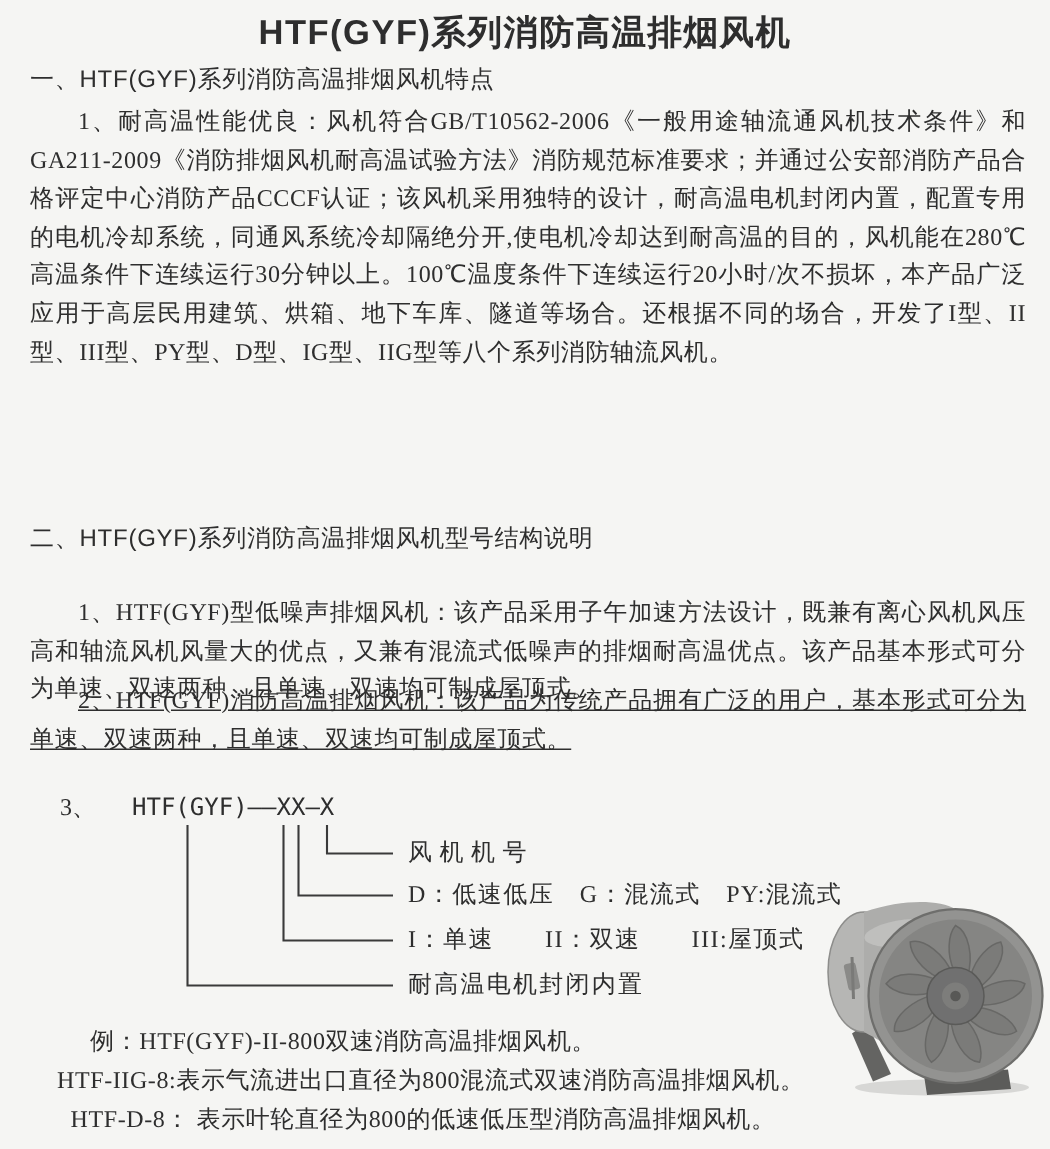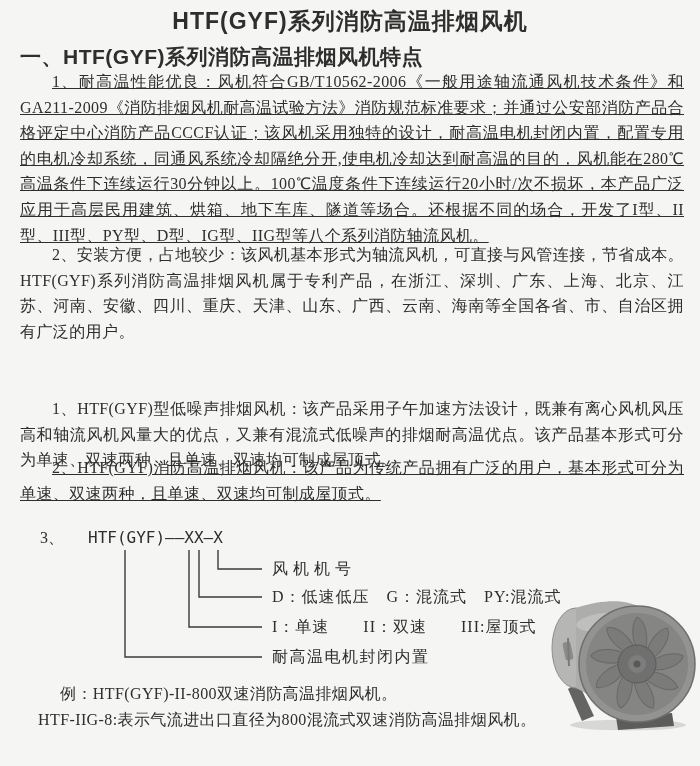--- a/index.html
+++ b/index.html
@@ -13,32 +13,32 @@
   .page{position:absolute;inset:0;}
   .title{
     position:absolute;top:6px;left:0;width:700px;
     text-align:center;
     font-family:"Liberation Sans",sans-serif;
     font-weight:bold;font-size:23px;letter-spacing:1px;
   }
   .sec-heading{
     position:absolute;left:20px;
     font-family:"Liberation Sans",sans-serif;
-    font-weight:bold;font-size:21px;letter-spacing:0.5px;
+    font-weight:normal;font-size:16px;letter-spacing:0.5px;
     white-space:nowrap;
     text-align:right;
   }
   .h1{top:43px;}
   .h2{top:349px;}
   .para{
     position:absolute;left:20px;width:664px;
     font-size:16px;line-height:25.6px;letter-spacing:0.4px;
     text-align:justify;text-indent:2em;
   }
-  .p1{top:69px;text-decoration:underline;}
+  .p1{top:69px;}
   .p2{top:242px;}
   .p3{top:396px;}
   .p4{top:455px;text-decoration:underline;}
 
   
   .diagram{position:absolute;top:524px;left:0;width:700px;height:156px;}
   .diagram .item-no{
     position:absolute;left:40px;top:4px;font-size:16px;
   }
   .diagram .model-code{
@@ -68,22 +68,22 @@
 </style>
 </head>
 <body style="--page-bg: #f5f5f3; --text-color: #2e2e2e; --line-color: #3a3a3a;">
 
 <div class="page">
 
   <div class="title">HTF(GYF)系列消防高温排烟风机</div>
 
   <div class="sec-heading h1">一、HTF(GYF)系列消防高温排烟风机特点</div>
   <div class="para p1">1、耐高温性能优良：风机符合GB/T10562-2006《一般用途轴流通风机技术条件》和GA211-2009《消防排烟风机耐高温试验方法》消防规范标准要求；并通过公安部消防产品合格评定中心消防产品CCCF认证；该风机采用独特的设计，耐高温电机封闭内置，配置专用的电机冷却系统，同通风系统冷却隔绝分开,使电机冷却达到耐高温的目的，风机能在280℃高温条件下连续运行30分钟以上。100℃温度条件下连续运行20小时/次不损坏，本产品广泛应用于高层民用建筑、烘箱、地下车库、隧道等场合。还根据不同的场合，开发了I型、II型、III型、PY型、D型、IG型、IIG型等八个系列消防轴流风机。</div>
-  <div class="para p2">2、安装方便，占地较少：该风机基本形式为轴流风机，可直接与风管连接，节省成本。HTF(GYF)系列消防高温排烟风机属于专利产品，在浙江、深圳、广东、上海、北京、江苏、河南、安徽、四川、重庆、天津、山东、广西、云南、海南等全国各省、市、自治区拥有广泛的用户。</div>
 
+  <div class="sec-heading h2">二、HTF(GYF)系列消防高温排烟风机型号结构说明</div>
   <div class="para p3">1、HTF(GYF)型低噪声排烟风机：该产品采用子午加速方法设计，既兼有离心风机风压高和轴流风机风量大的优点，又兼有混流式低噪声的排烟耐高温优点。该产品基本形式可分为单速、双速两种，且单速、双速均可制成屋顶式。</div>
   <div class="para p4">2、HTF(GYF)消防高温排烟风机：该产品为传统产品拥有广泛的用户，基本形式可分为单速、双速两种，且单速、双速均可制成屋顶式。</div>
 
   <div class="diagram">
     <span class="item-no">3、</span>
     <span class="model-code">HTF(GYF)——XX—X</span>
 
     <svg class="connectors" width="700" height="156" viewBox="0 0 700 156">
       <g stroke="#3a3a3a" stroke-width="1.4" fill="none">
 
@@ -136,14 +136,15 @@
       <use href="#blade" transform="rotate(320 89 68)"></use>
     </g>
 
     <circle cx="89" cy="68" r="19" fill="#707070" stroke="#5a5a58" stroke-width="1"></circle>
     <circle cx="89" cy="68" r="9" fill="#7d7d7b"></circle>
     <circle cx="89" cy="68" r="3.5" fill="#585856"></circle>
   </svg>
 
   <div class="example ex1">例：HTF(GYF)-II-800双速消防高温排烟风机。</div>
   <div class="example ex2">HTF-IIG-8:表示气流进出口直径为800混流式双速消防高温排烟风机。</div>
+  <div class="example ex3">HTF-D-8： 表示叶轮直径为800的低速低压型消防高温排烟风机。</div>
 
 </div>
 
 </body></html>

